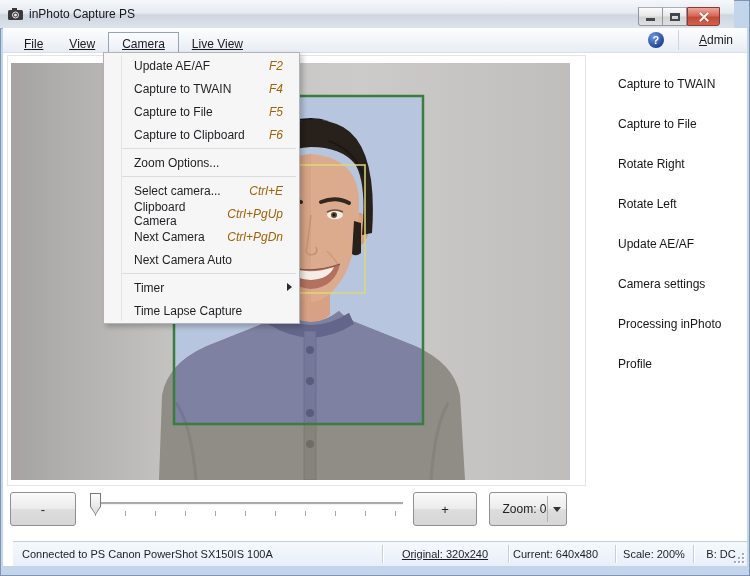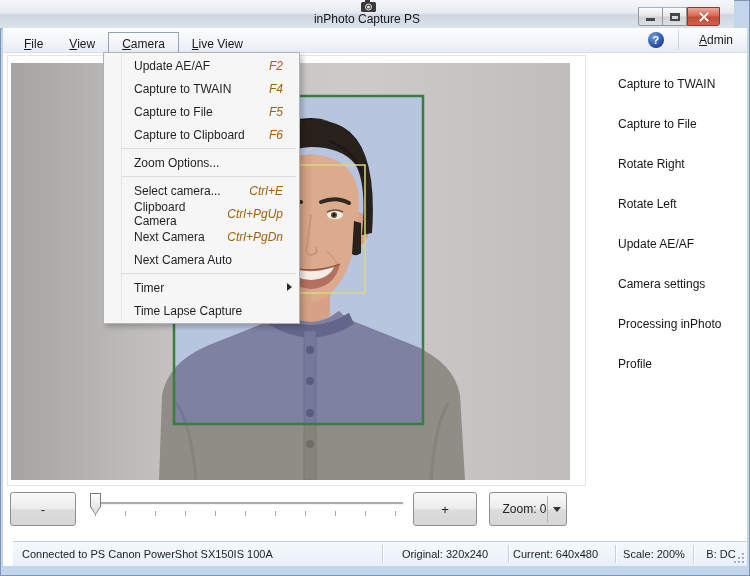--- a/index.html
+++ b/index.html
@@ -1,21 +1,21 @@
 <!DOCTYPE html>
 <html><head>
 <meta charset="utf-8">
 <style>
   html,body{margin:0;padding:0;background:#9eb6d4;font-family:"Liberation Sans",sans-serif;}
   .window{position:relative;width:750px;height:576px;background:#c3d5ea;box-shadow:inset 0 0 0 1px #7d94b2;overflow:hidden;}
 
   
   .titlebar{position:absolute;left:0;top:0;right:16px;height:28px;
     background:linear-gradient(180deg,#f5f7fa 0%,#e6ebf1 45%,#cfd6e0 55%,#dde3ea 100%);
-    border-bottom:1px solid #9aa9bd;display:flex;align-items:center;flex-direction:column;}
+    border-bottom:1px solid #9aa9bd;display:flex;align-items:center;}
   .app-icon{margin:0 6px 0 8px;display:flex;}
   .title-text{font-size:12px;color:#15151a;}
   .caption-buttons{position:absolute;right:14px;top:7px;display:flex;}
   .cap-btn{height:17px;border:1px solid #8f98a2;border-top-color:#a8b0ba;display:flex;align-items:center;justify-content:center;
     background:linear-gradient(180deg,#fbfbfb 0%,#e8e8e8 45%,#d2d2d2 55%,#e0e0e0 100%);}
   .cap-btn.min{width:23px;border-radius:0 0 0 3px;}
   .cap-btn.max{width:23px;border-left:none;}
   .cap-btn.close{width:31px;border-radius:0 0 3px 0;border-color:#8a3a30;
     background:linear-gradient(180deg,#eda79b 0%,#d86a57 45%,#c14b38 55%,#d3624c 100%);}
   .glyph-min{width:9px;height:3px;background:#41474e;margin-top:6px;}
@@ -25,21 +25,21 @@
   .glyph-close i:first-child{transform:rotate(45deg);}
   .glyph-close i:last-child{transform:rotate(-45deg);}
 
   
   .client{position:absolute;left:3px;right:3px;top:28px;bottom:10px;background:#ffffff;overflow:hidden;}
 
   
   .menubar{position:absolute;left:0;right:0;top:0;height:24px;
     background:linear-gradient(180deg,#fdfdfe,#eef2f7 70%,#e7edf4);
     border-bottom:1px solid #d8dfe8;display:flex;align-items:center;font-size:12px;color:#1a1a1e;}
-  .mb-left{display:flex;height:16px;margin-left:8px;}
+  .mb-left{display:flex;height:16px;margin-left:8px;text-decoration:underline;}
   .mb-item{padding:0 13px;display:flex;align-items:center;cursor:default;height:24px;box-sizing:border-box;}
   .mb-item.active{border:1px solid #98a3b1;background:linear-gradient(180deg,#fbfcfe,#e8edf4);height:24px;}
   .mb-right{position:absolute;right:8px;top:0;height:24px;display:flex;align-items:center;}
   .help-btn{width:16px;height:16px;border-radius:50%;color:#fff;font-size:11px;font-weight:bold;
     display:flex;align-items:center;justify-content:center;
     background:radial-gradient(circle at 35% 30%,#6d9be0,#1c3f96 75%);}
   .mb-vsep{width:1px;height:20px;background:#ccd4de;margin:0 14px;}
   .admin{padding:0 6px;}
   u{text-decoration:underline;}
 
@@ -80,21 +80,21 @@
   .zoom-dd .dd-label{flex:1;text-align:center;padding-left:12px;}
   .zoom-dd .dd-split{width:1px;height:26px;background:#b2b2b2;}
   .zoom-dd .dd-arrow-box{width:18px;display:flex;align-items:center;justify-content:center;}
   .dd-arrow{width:0;height:0;border-left:4px solid transparent;border-right:4px solid transparent;border-top:5px solid #333;}
 
   
   .statusbar{position:absolute;left:0;right:0;bottom:0;height:24px;
     background:linear-gradient(180deg,#f5f9fd,#e8eff8);border-top:1px solid #c3cedd;font-size:11px;color:#1d1d22;margin-left:10px;}
   .sb-panel{position:absolute;top:0;height:24px;display:flex;align-items:center;}
   .sb-conn{left:9px;}
-  .sb-orig{left:369px;width:126px;justify-content:center;}
+  .sb-orig{left:369px;width:126px;justify-content:center;text-decoration:underline;}
   .sb-curr{left:495px;width:95px;justify-content:center;}
   .sb-scale{left:602px;width:78px;justify-content:center;}
   .sb-bits{left:680px;width:56px;justify-content:center;}
   .sb-sep{position:absolute;top:3px;bottom:3px;width:1px;background:#c5d0de;box-shadow:1px 0 0 #ffffff;}
   .grip{position:absolute;right:3px;bottom:3px;width:10px;height:10px;}
   .grip i{position:absolute;width:2px;height:2px;background:#9fadc0;box-shadow:1px 1px 0 #fff;}
   .grip i:nth-child(1){right:0;bottom:0;} .grip i:nth-child(2){right:4px;bottom:0;} .grip i:nth-child(3){right:8px;bottom:0;}
   .grip i:nth-child(4){right:0;bottom:4px;} .grip i:nth-child(5){right:4px;bottom:4px;} .grip i:nth-child(6){right:0;bottom:8px;}
 </style>
 </head>

